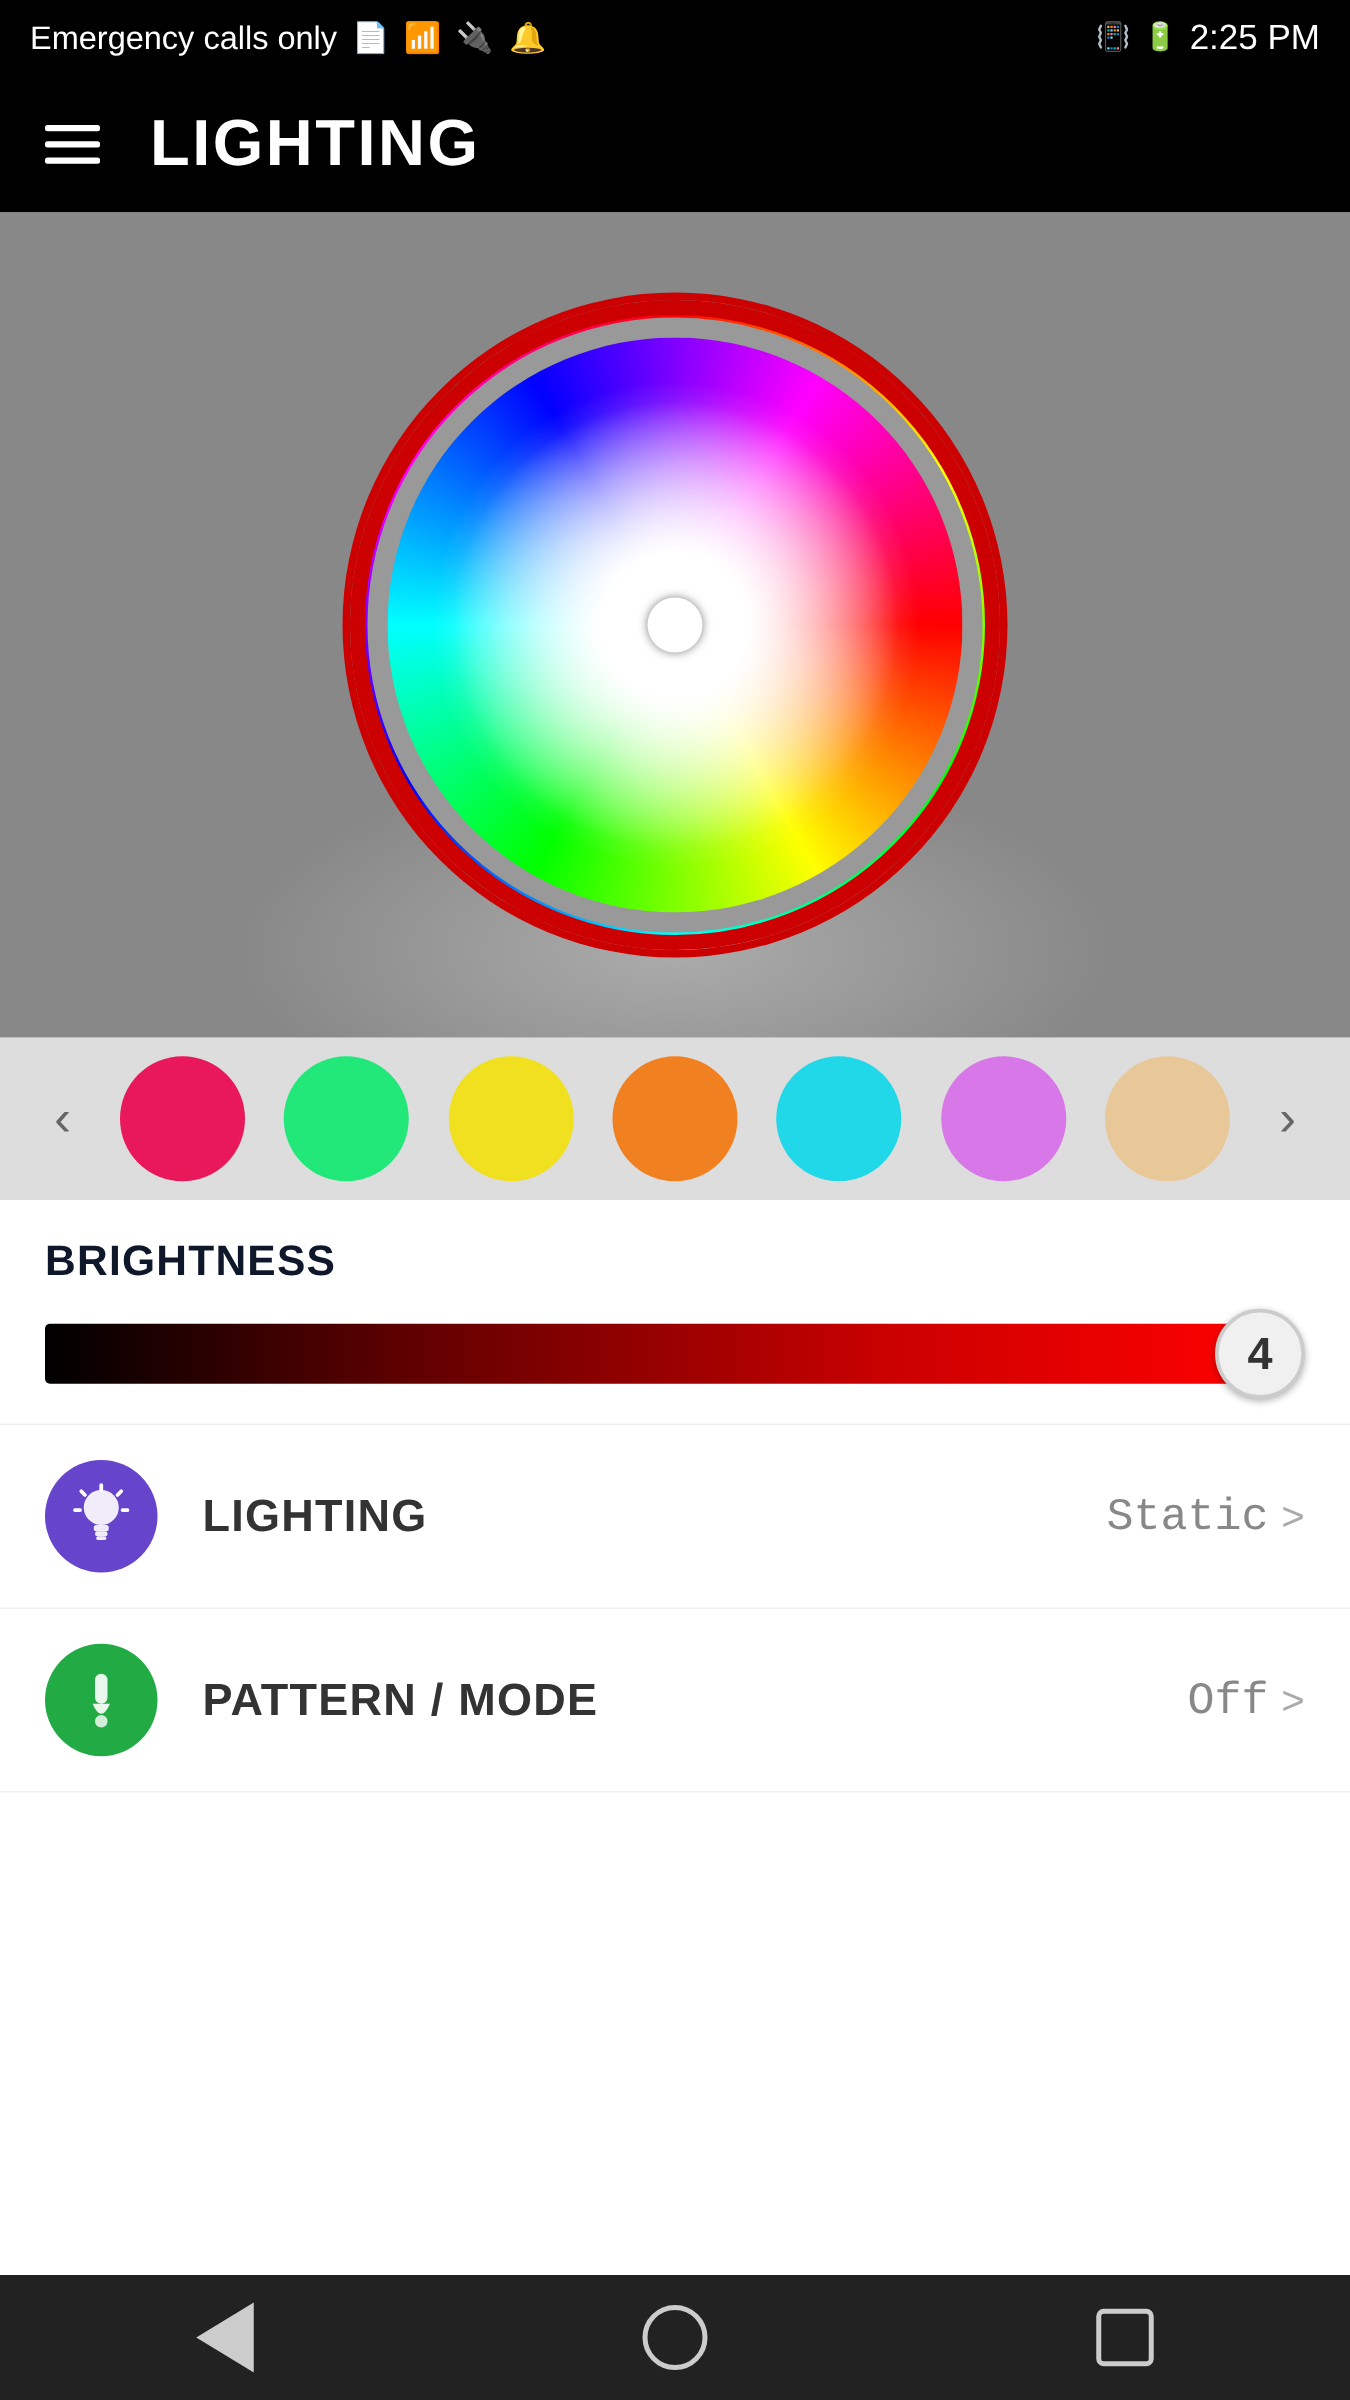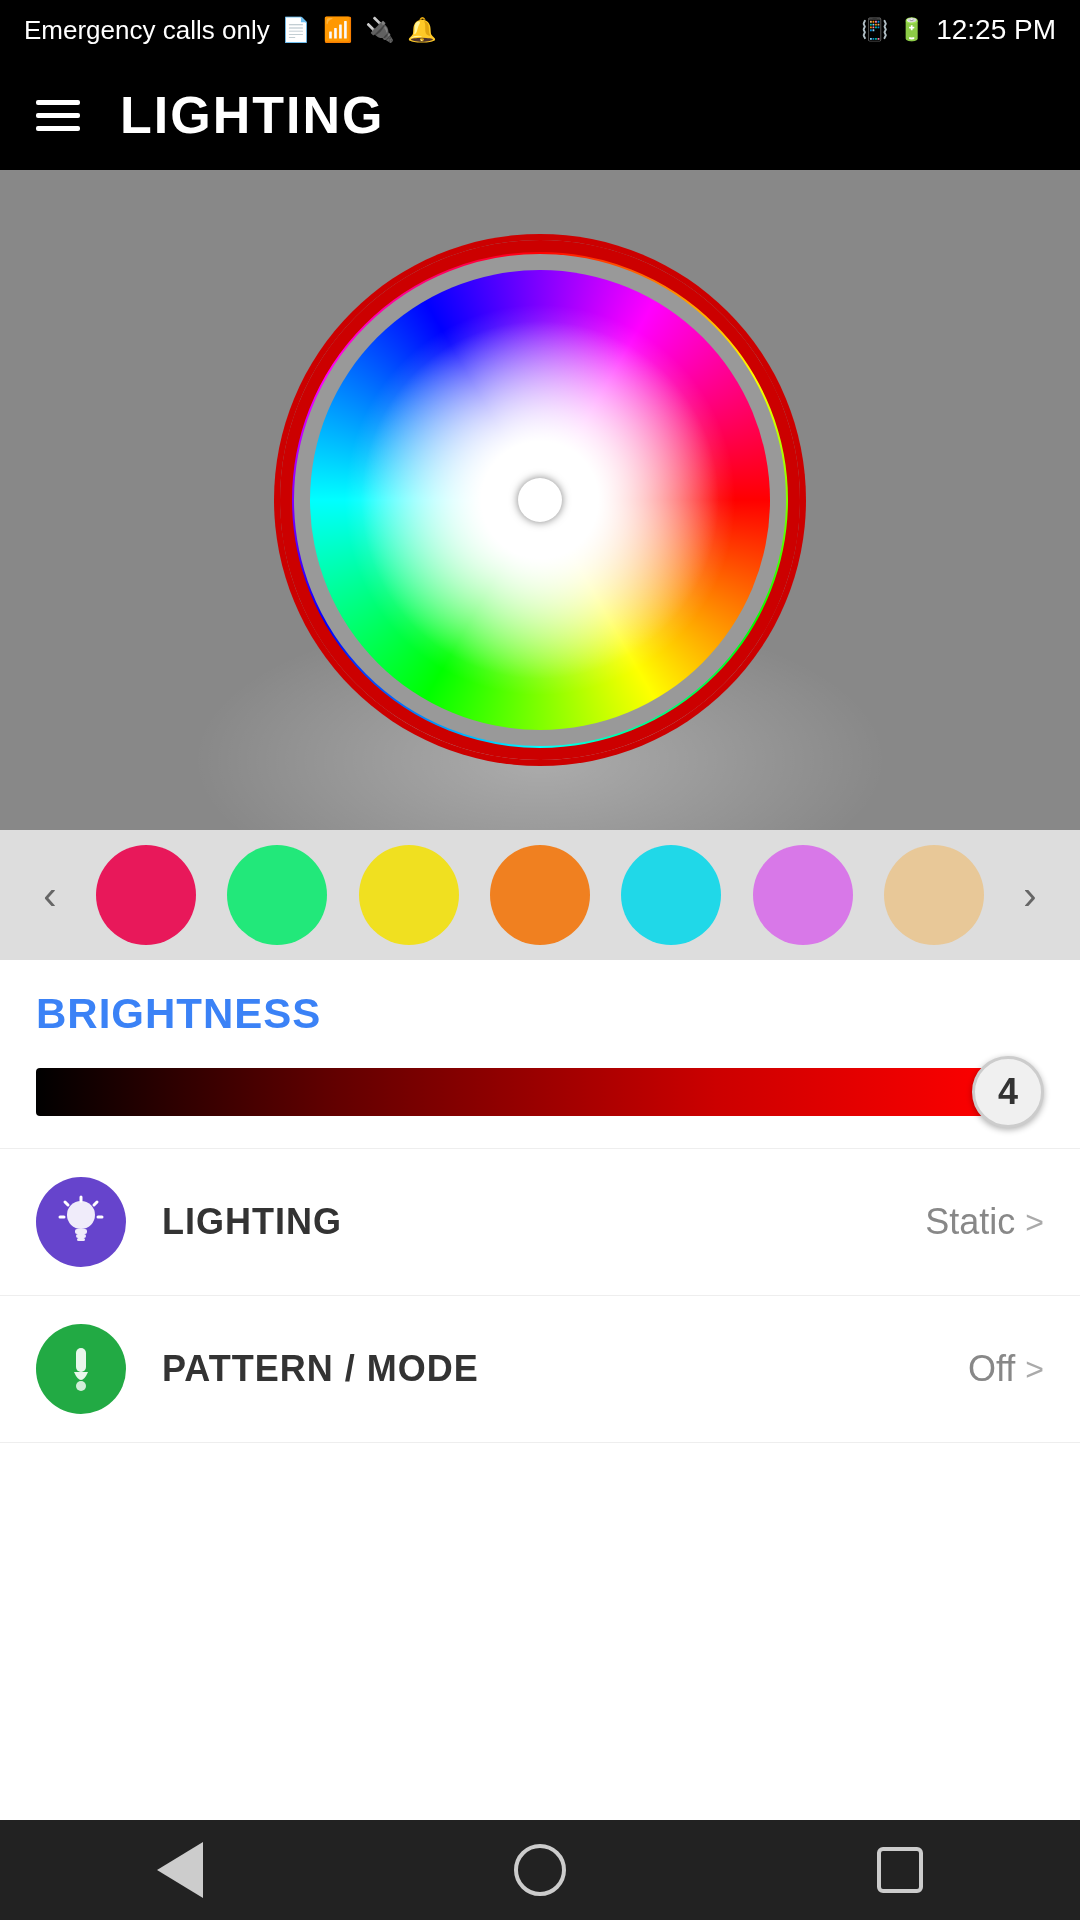--- a/index.html
+++ b/index.html
@@ -220,23 +220,23 @@
       display: flex;
       flex-direction: column;
     }
 
     
     .control-block {
       padding: 30px 36px 20px;
       border-bottom: 1px solid #eee;
     }
     .control-label {
-      font-size: 42px;
+      font-size: 34px;
       font-weight: bold;
-      color: #3b82f6;
+      color: #0f172a;
       margin-bottom: 18px;
       letter-spacing: 1px;
     }
     .slider-container {
       display: flex;
       align-items: center;
       gap: 0;
     }
     .slider-track {
       flex: 1;
@@ -312,22 +312,23 @@
       font-size: 36px;
       font-weight: bold;
       color: #333;
       flex: 1;
       letter-spacing: 1px;
     }
     .menu-item-value {
       font-size: 36px;
       color: #888;
       display: flex;
-      align-items: center;
+      align-items: flex-end;
       gap: 10px;
+      font-family: Liberation Mono, monospace;
     }
     .menu-item-value .chevron {
       font-size: 32px;
       color: #aaa;
     }
 
     
     .bottom-nav {
       height: 100px;
       background: #222;
@@ -378,21 +379,21 @@
     <span>Emergency calls only</span>
 
     <span style="font-size:24px;">📄</span>
     <span style="font-size:24px;">📶</span>
     <span style="font-size:24px;">🔌</span>
     <span style="font-size:24px;">🔔</span>
   </div>
   <div class="status-bar-right">
     <span style="font-size:22px;">📳</span>
     <span style="font-size:22px;">🔋</span>
-    <span style="font-size:28px;">12:25 PM</span>
+    <span style="font-size:28px;">2:25 PM</span>
   </div>
 </div>
 
 <div class="app-header">
   <div class="hamburger-icon">
     <span></span>
     <span></span>
     <span></span>
   </div>
   <span class="app-title">LIGHTING</span>

